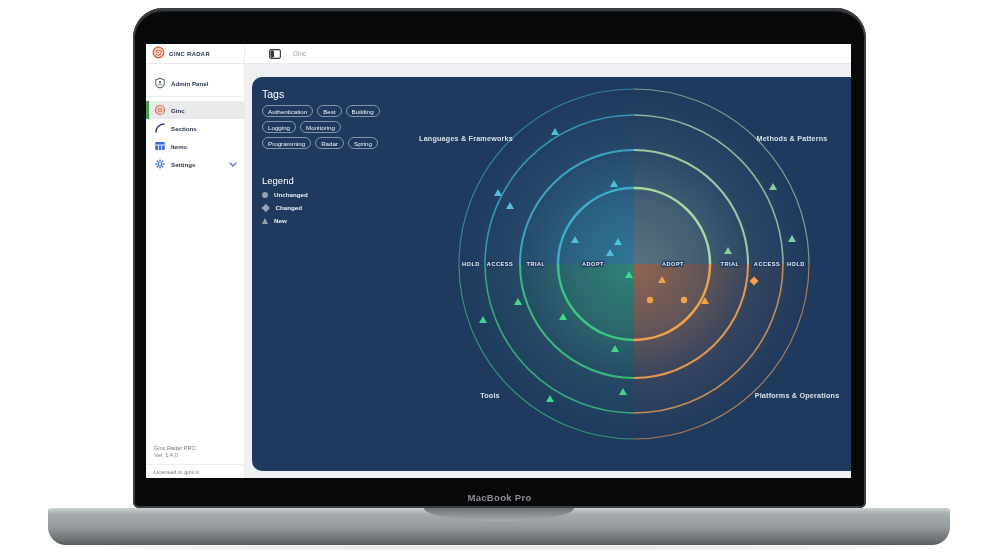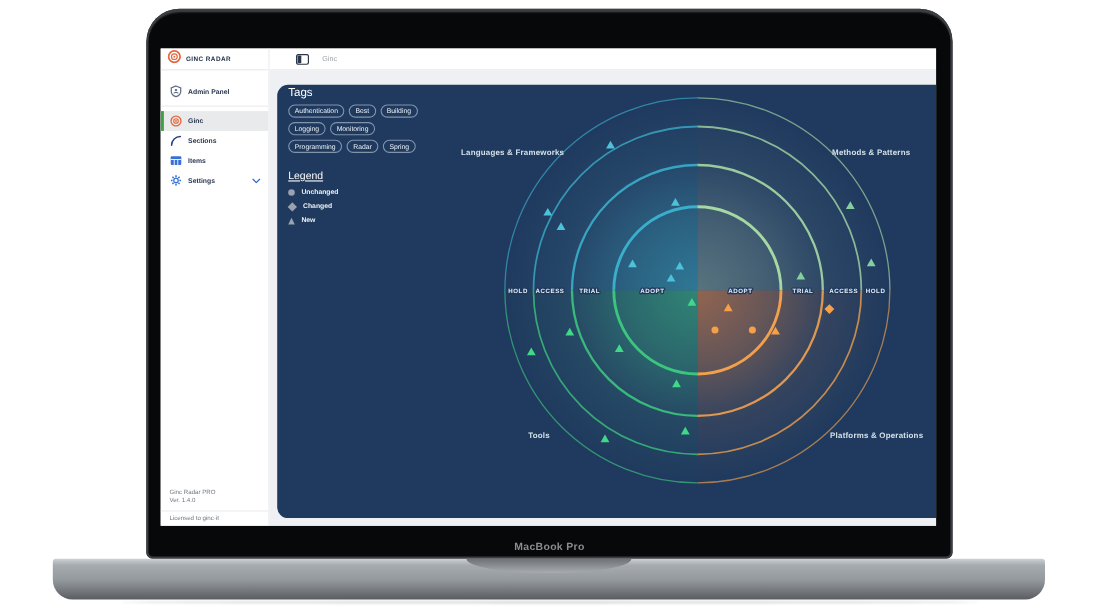--- a/index.html
+++ b/index.html
@@ -43,26 +43,26 @@
   .sidebar-footer{position:absolute;left:0;bottom:2px;width:100%;box-sizing:border-box;
                   padding-left:8px;font-size:5.6px;color:#707886;line-height:7px;}
   .foot-divider{height:1px;background:#ececee;margin:5px 0 4px -8px;}
 
   .content{position:absolute;left:99px;top:20px;width:606px;height:414px;background:#eef0f3;}
   .panel{position:absolute;left:7px;top:13px;width:599px;height:394px;background:#1f3a5e;
          border-radius:10px 0 0 10px;overflow:hidden;}
   #radar-svg{position:absolute;left:0;top:0;}
   #radar-svg text{font-family:"Liberation Sans",sans-serif;}
 
-  .overlay{position:absolute;left:10px;top:1px;width:126px;z-index:2;}
+  .overlay{position:absolute;left:10px;top:11px;width:126px;z-index:2;}
   .tags-title{font-size:10.5px;font-weight:500;color:#fff;margin:0 0 5px;}
   .chips{display:flex;flex-wrap:wrap;gap:4px;width:124px;}
   .chip{border:1px solid rgba(208,222,236,.55);border-radius:8px;padding:1.5px 5px;
         font-size:6.2px;color:#eef3f8;white-space:nowrap;cursor:pointer;}
-  .legend-title{font-size:9.5px;font-weight:500;color:#fff;margin:16px 0 5px;text-decoration:underline;}
+  .legend-title{font-size:9.5px;font-weight:500;color:#fff;margin:26px 0 5px;}
   .legend-item{display:flex;align-items:center;gap:6px;margin-bottom:6px;}
   .legend-item .lab{font-size:6.2px;font-weight:bold;color:#ecf1f6;}
   .shape-circle{width:6px;height:6px;border-radius:50%;background:#99a2ae;}
   .shape-diamond{width:5.5px;height:5.5px;background:#99a2ae;transform:rotate(45deg);margin:0 1px;}
   .shape-triangle{width:0;height:0;border-left:3.5px solid transparent;border-right:3.5px solid transparent;
         border-bottom:6px solid #99a2ae;}
 </style>
 </head>
 <body>
 

